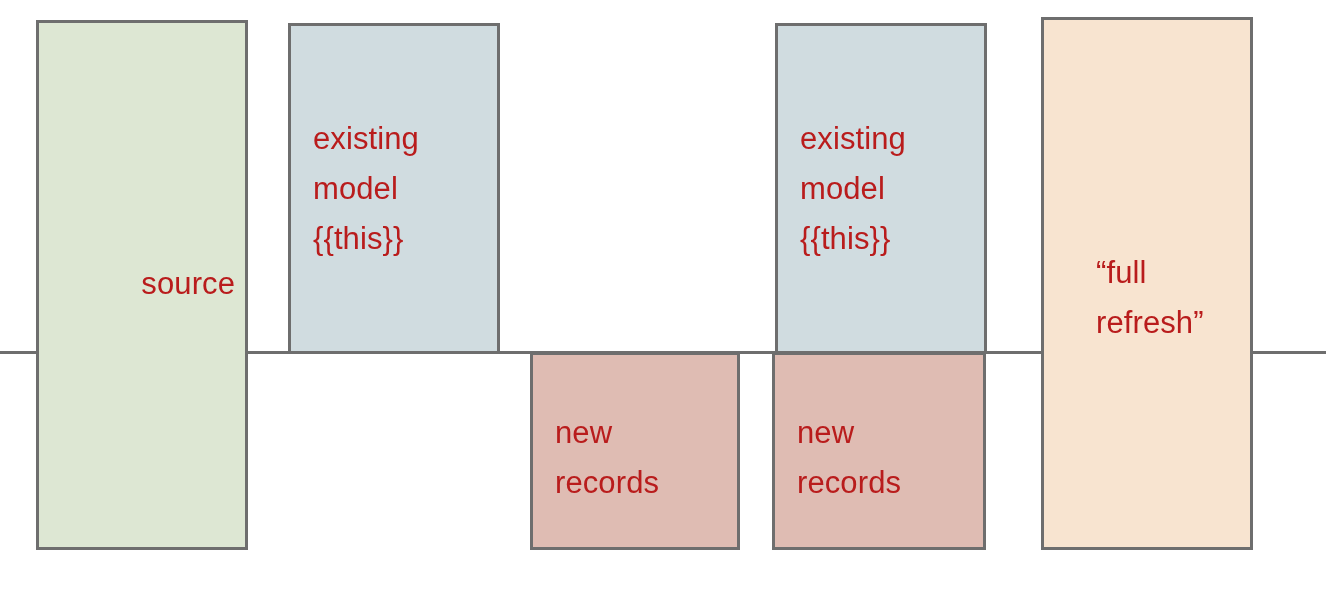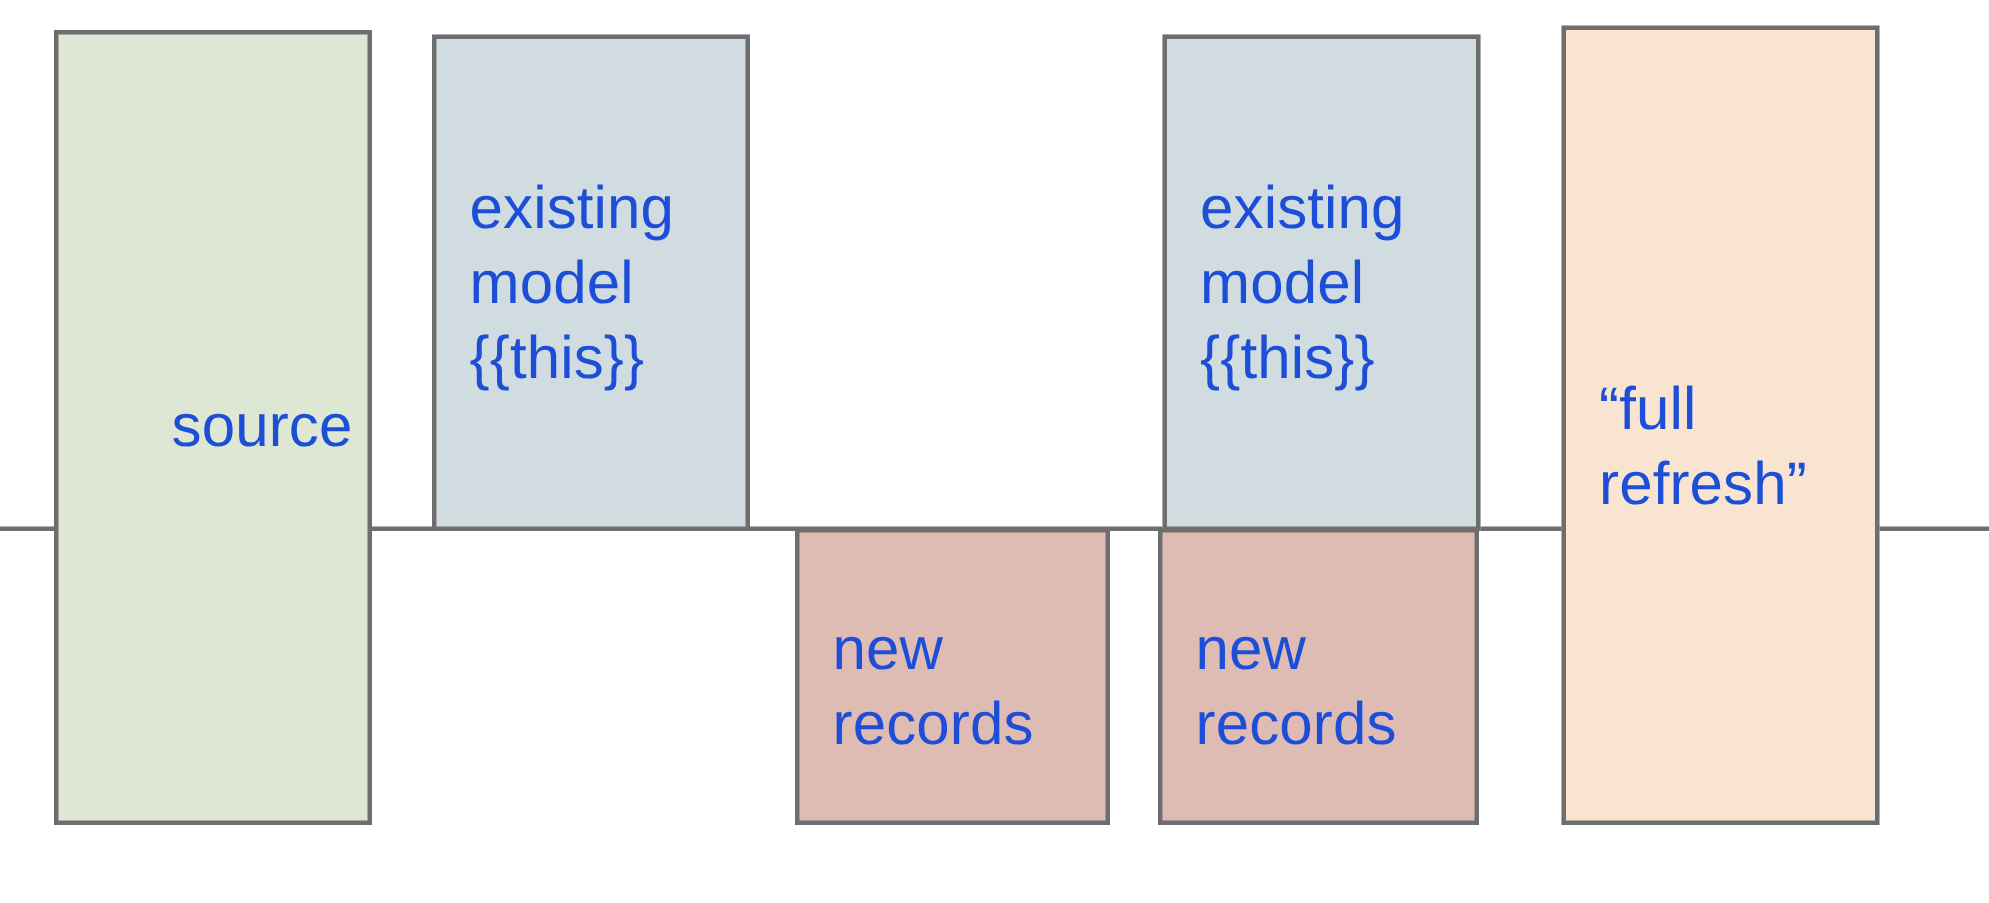--- a/index.html
+++ b/index.html
@@ -29,23 +29,23 @@
   .box {
     position: absolute;
     box-sizing: border-box;
     border: 3px solid #6e6e6e;
     z-index: 2;
   }
   .box-label {
     position: absolute;
     left: 22px;
     right: 10px;
-    font-size: 40px;
+    font-size: 31px;
     line-height: 50px;
-    color: #1d4ed8;
+    color: #b91c1c;
     white-space: pre-line;
     letter-spacing: 0.1px;
   }
 </style>
 </head>
 <body>
 
 <div id="canvas">
 
   <div class="baseline"></div>
@@ -70,17 +70,17 @@
 model
 {{this}}</div>
   </div>
 
   <div class="box" style="left:772px; top:352px; width:214px; height:198px; background:#dfbcb3; z-index:3;">
     <div class="box-label" style="top:53px;">new
 records</div>
   </div>
 
   <div class="box" style="left:1041px; top:17px; width:212px; height:533px; background:#f8e4d0; z-index:3;">
-    <div class="box-label" style="top:228px;">“full
+    <div class="box-label" style="top:228px;margin-left:30px;">“full
 refresh”</div>
   </div>
 
 </div>
 
 </body></html>

